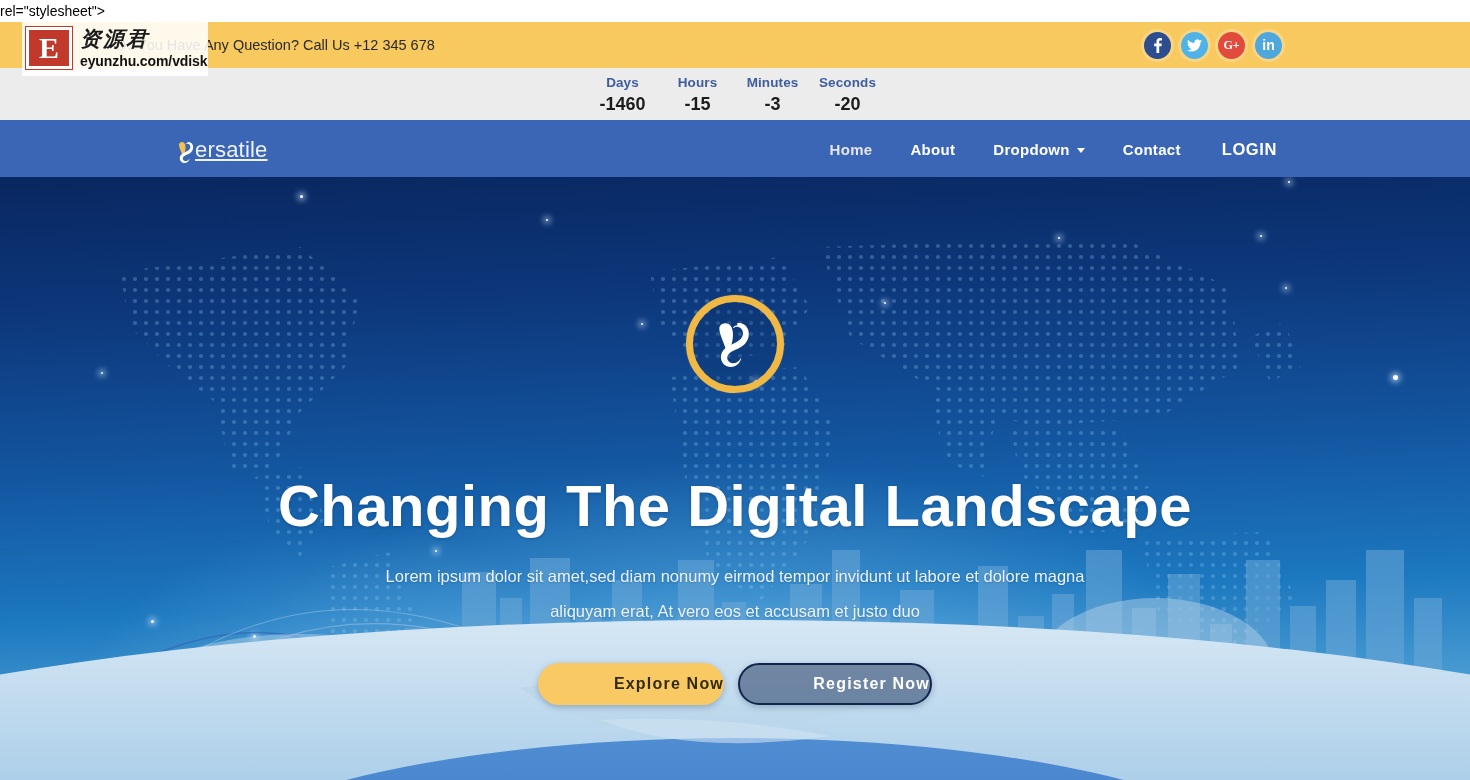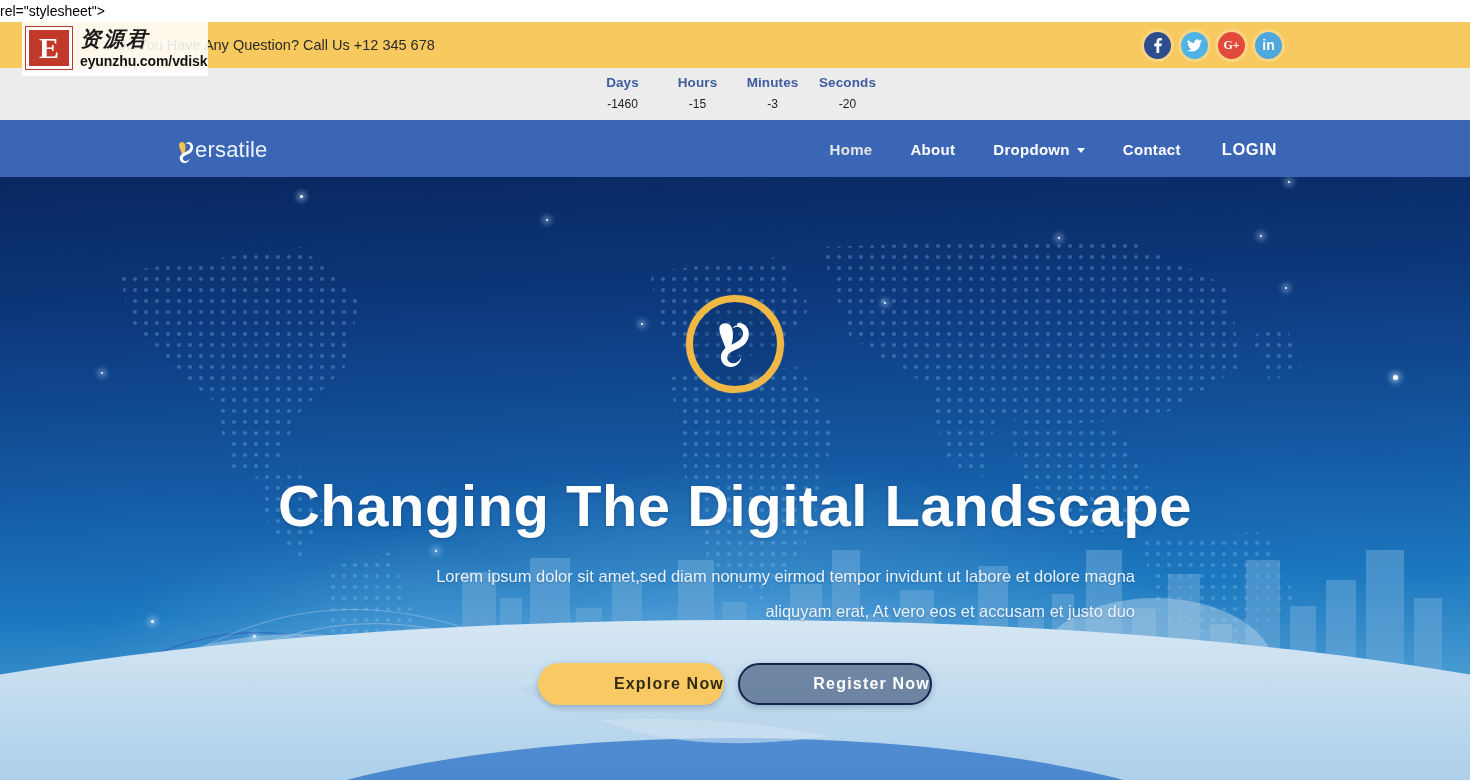--- a/index.html
+++ b/index.html
@@ -60,36 +60,36 @@
     position:absolute; left:0; top:0; width:1470px; height:52px;
     display:flex; align-items:center; justify-content:center;
     gap:0px;
   }
   .count-cell { width:75px; text-align:center; }
   .count-label {
     font-size:13.5px; font-weight:bold; color:#3f5c9e;
     line-height:16px; letter-spacing:.1px;
   }
   .count-value {
-    font-size:12px; font-weight:normal; color:#1c1c1c;
+    font-size:18px; font-weight:bold; color:#1c1c1c;
     line-height:20px; margin-top:3px;
   }
 
   
   .navbar {
     position:absolute; left:0; top:122px;
     width:1470px; height:55px;
     background:#3b65b5;
     z-index:3;
     display:flex; align-items:center;
   }
   .brand {
     position:absolute; left:178px; top:0;
     height:55px; display:flex; align-items:center;
-    font-size:22px; color:#eef3fb; letter-spacing:.2px;
+    font-size:22px; color:#eef3fb; letter-spacing:.2px;text-decoration:underline;
   }
   .brand .vine-mark {
     display:inline-block; width:17px; height:22px;
     margin-right:0px; position:relative; top:2px;
   }
   .nav-links {
     position:absolute; right:193px; top:0;
     height:55px; display:flex; align-items:center; gap:0;
   }
   .nav-link {
@@ -159,21 +159,21 @@
     box-shadow:0 0 0 1px rgba(255,255,255,0.06);
   }
   .hero-title {
     margin-top:82px;
     font-size:58px; font-weight:bold; color:#ffffff;
     letter-spacing:.5px; line-height:62px; text-align:center;
     text-shadow:0 1px 3px rgba(0,20,60,0.25);
   }
   .hero-sub {
     margin-top:22px;
-    width:800px; text-align:right;
+    width:800px; text-align:center;
     font-size:16.5px; color:#eaf3fb; line-height:35px;
     text-shadow:0 1px 2px rgba(0,20,60,0.22);
   }
   .hero-btns {
     margin-top:34px;
     display:flex; align-items:center; gap:14px;
   }
   .btn {
     height:42px; border-radius:21px;
     display:flex; align-items:center; justify-content:flex-end;

